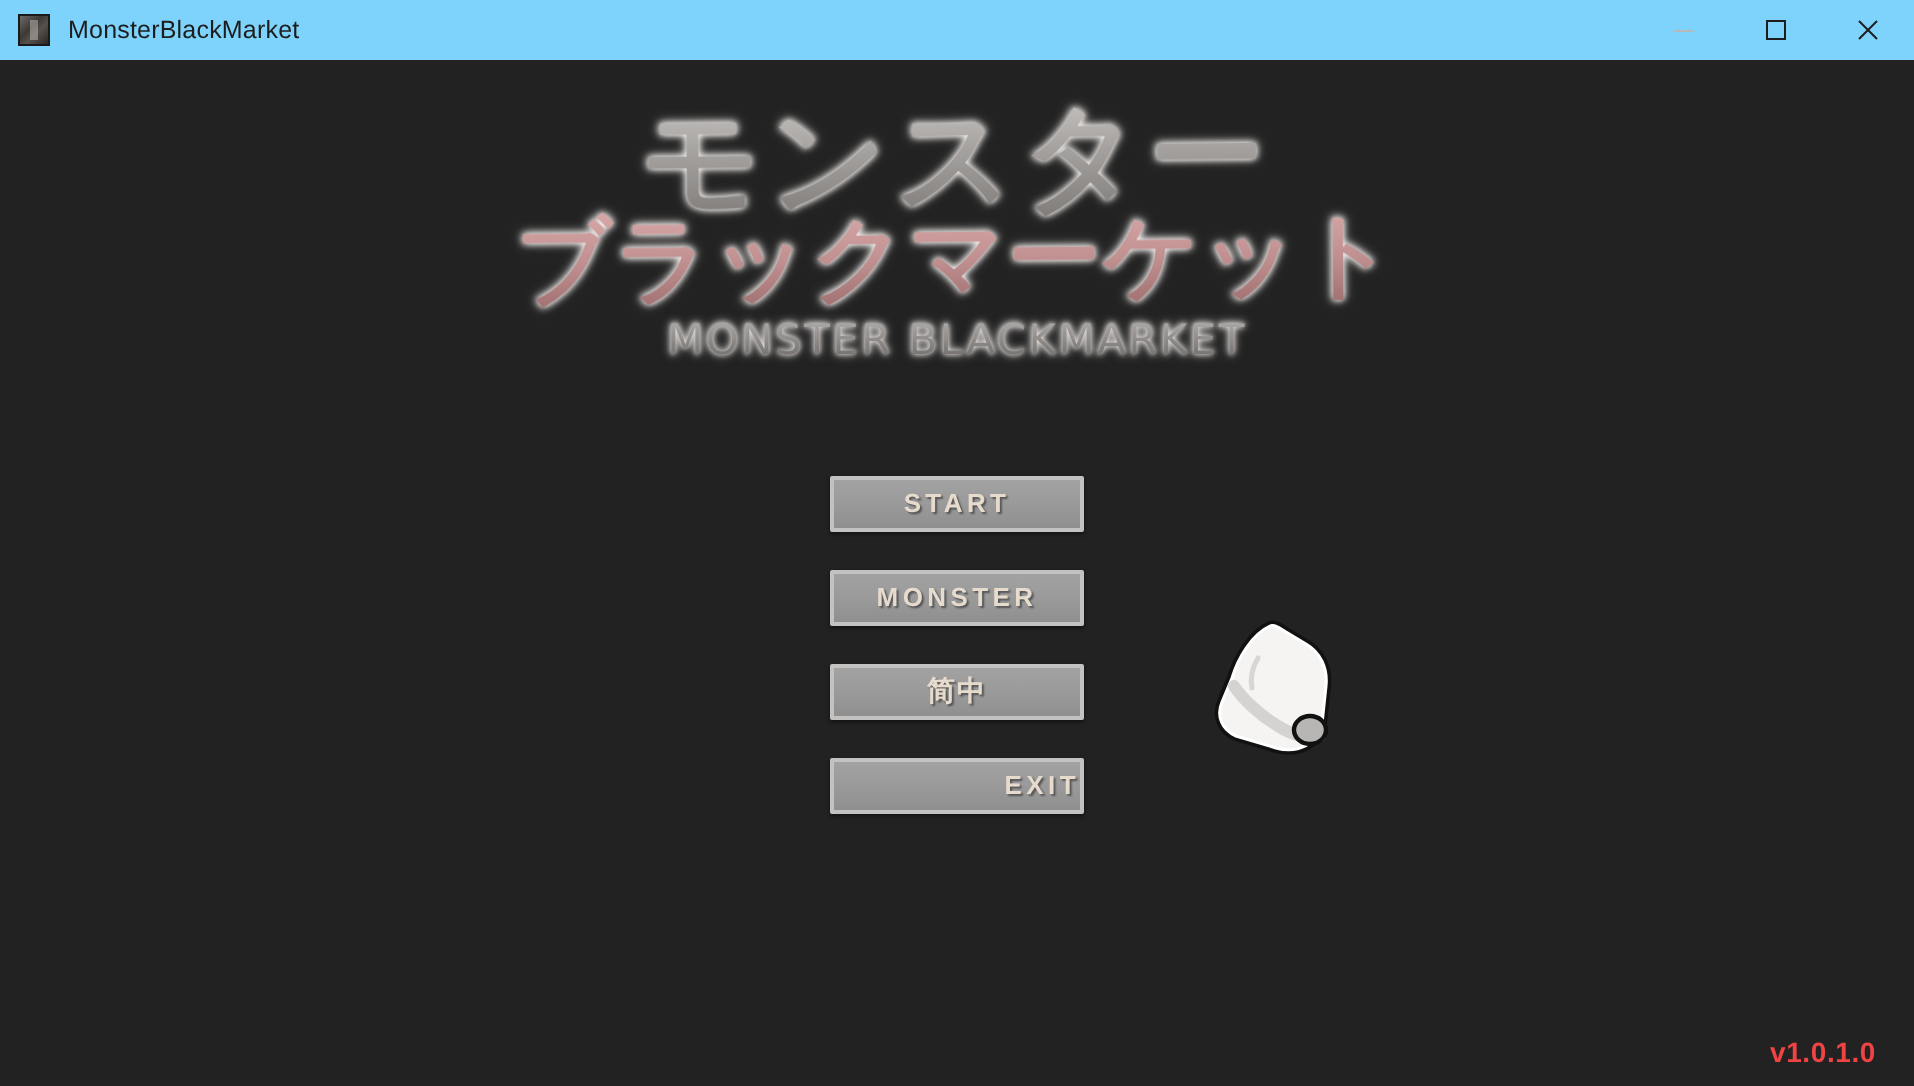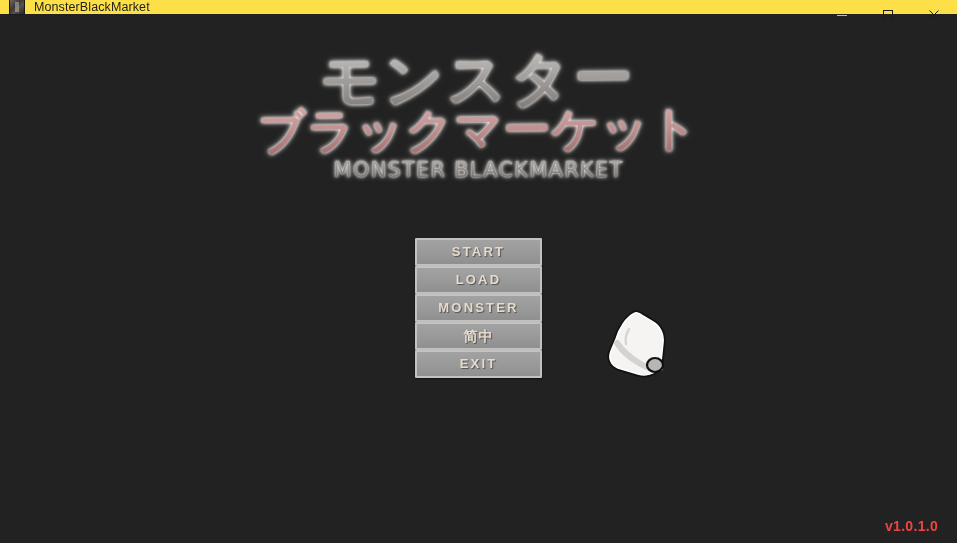--- a/index.html
+++ b/index.html
@@ -19,22 +19,22 @@
     position: relative;
     width: 957px;
     height: 543px;
     background: #222222;
     overflow: hidden;
   }
   .titlebar {
     position: absolute;
     top: 0; left: 0;
     width: 957px;
-    height: 14px;
-    background: #fde047;
+    height: 30px;
+    background: #7dd3fc;
     display: flex;
     align-items: center;
     z-index: 20;
   }
   .title-icon {
     width: 16px;
     height: 16px;
     margin-left: 9px;
     margin-right: 9px;
     background:
@@ -155,20 +155,21 @@
   .menu {
     position: absolute;
     top: 208px;
     left: 415px;
     width: 127px;
   }
   .menu-btn {
     display: block;
     width: 127px;
     height: 28px;
+    margin-bottom: 19px;
     padding: 0;
     box-sizing: border-box;
     background: linear-gradient(180deg, #a2a2a2 0%, #9a9a9a 50%, #8f8f8f 100%);
     border: 2px solid #c4c2c0;
     border-radius: 1px;
     color: #e6dbcd;
     font-family: "Liberation Sans", sans-serif;
     font-size: 13px;
     font-weight: bold;
     letter-spacing: 2.2px;
@@ -179,21 +180,21 @@
     cursor: pointer;
     white-space: nowrap;
     overflow: hidden;
   }
   .menu-btn.cjk {
     font-family: "DejaVu Sans", sans-serif;
     font-size: 14px;
     letter-spacing: 1px;
     text-align: center;
   }
-  .menu-btn:last-child { margin-bottom: 0; }
+  .menu-btn:last-child { margin-bottom: 0; text-align: right; }
 
   
   .hand-cursor {
     position: absolute;
     left: 605px;
     top: 277px;
     width: 66px;
     height: 72px;
     pointer-events: none;
   }
@@ -242,21 +243,20 @@
   <div class="game">
 
     <div class="logo">
       <div class="logo-line1">モンスター</div>
       <div class="logo-line2">ブラックマーケット</div>
       <div class="logo-sub">MONSTER BLACKMARKET</div>
     </div>
 
     <div class="menu">
       <button class="menu-btn">START</button>
-      <button class="menu-btn">LOAD</button>
       <button class="menu-btn">MONSTER</button>
       <button class="menu-btn cjk">简中</button>
       <button class="menu-btn">EXIT</button>
     </div>
 
     <div class="hand-cursor">
       <svg width="66" height="72" viewBox="0 0 66 72">
         <path d="M30 6 C21 10, 14 22, 11 32 L6 44 C3 51, 6 58, 13 61
                  L33 67 C44 70, 54 65, 56 55 L58 36
                  C59 27, 55 19, 48 15 L38 9 C35 7, 32 5, 30 6 Z" fill="#f2f1ef" stroke="#111111" stroke-width="5" stroke-linejoin="round"></path>

